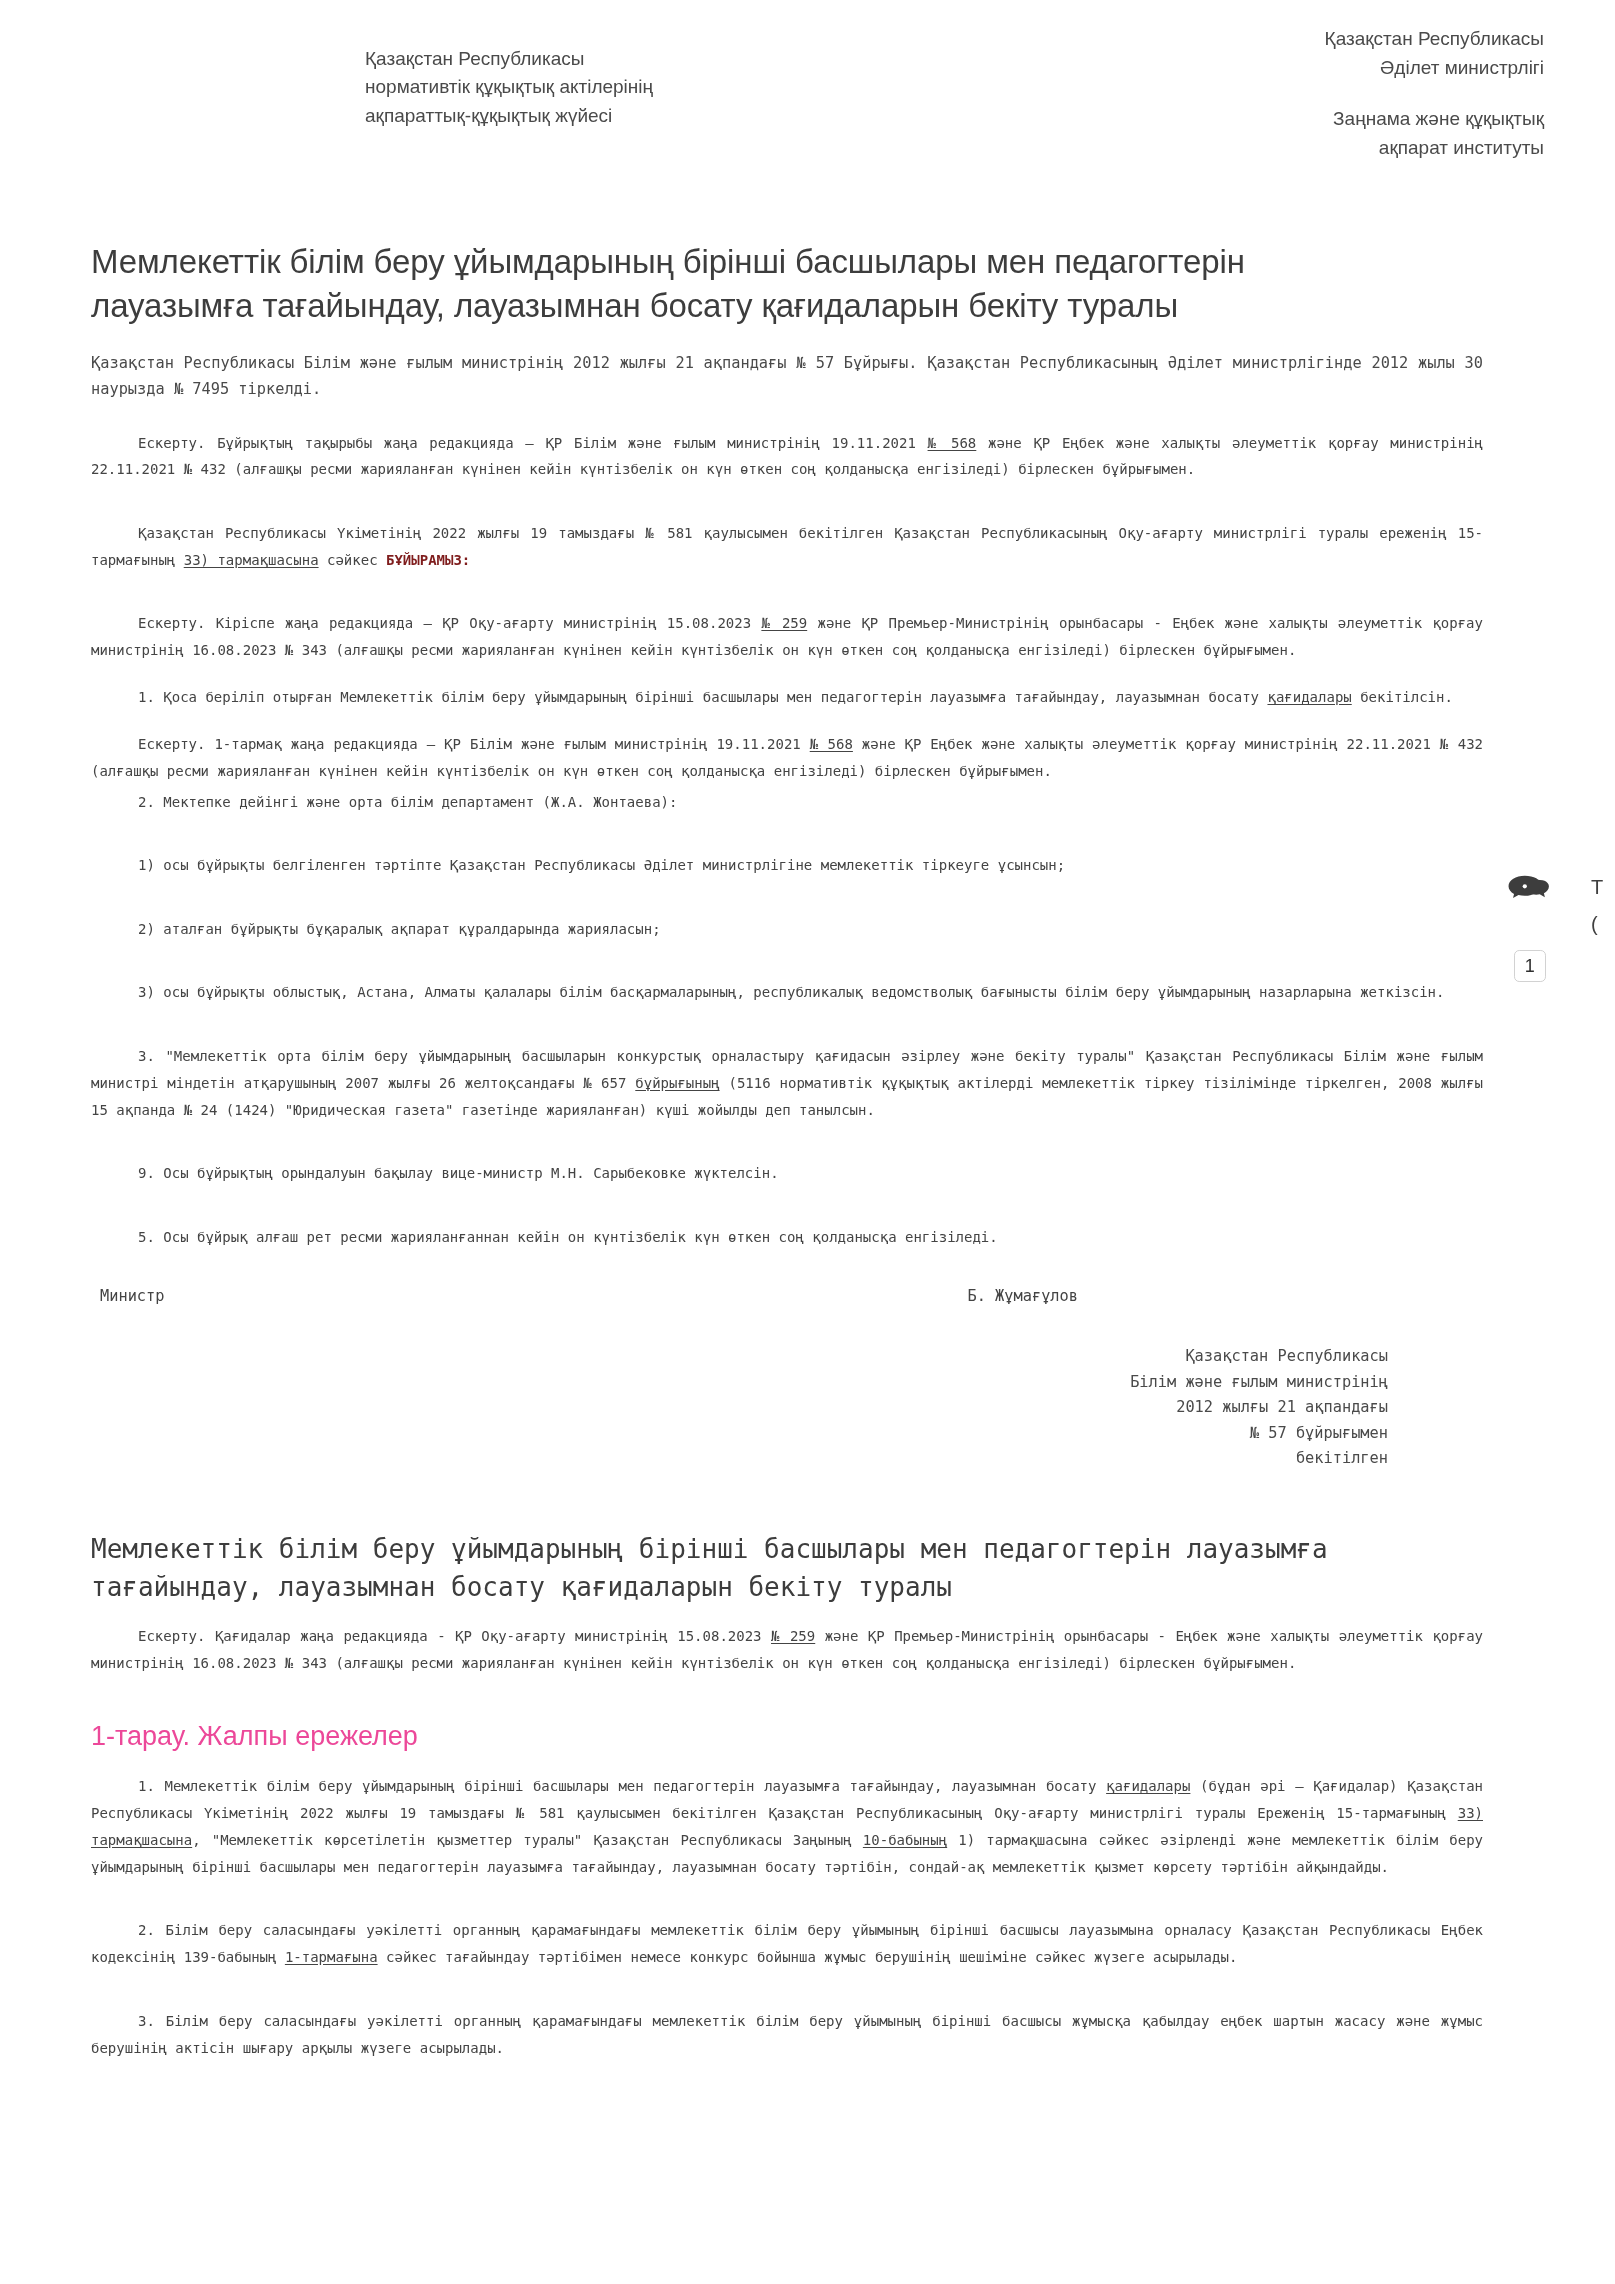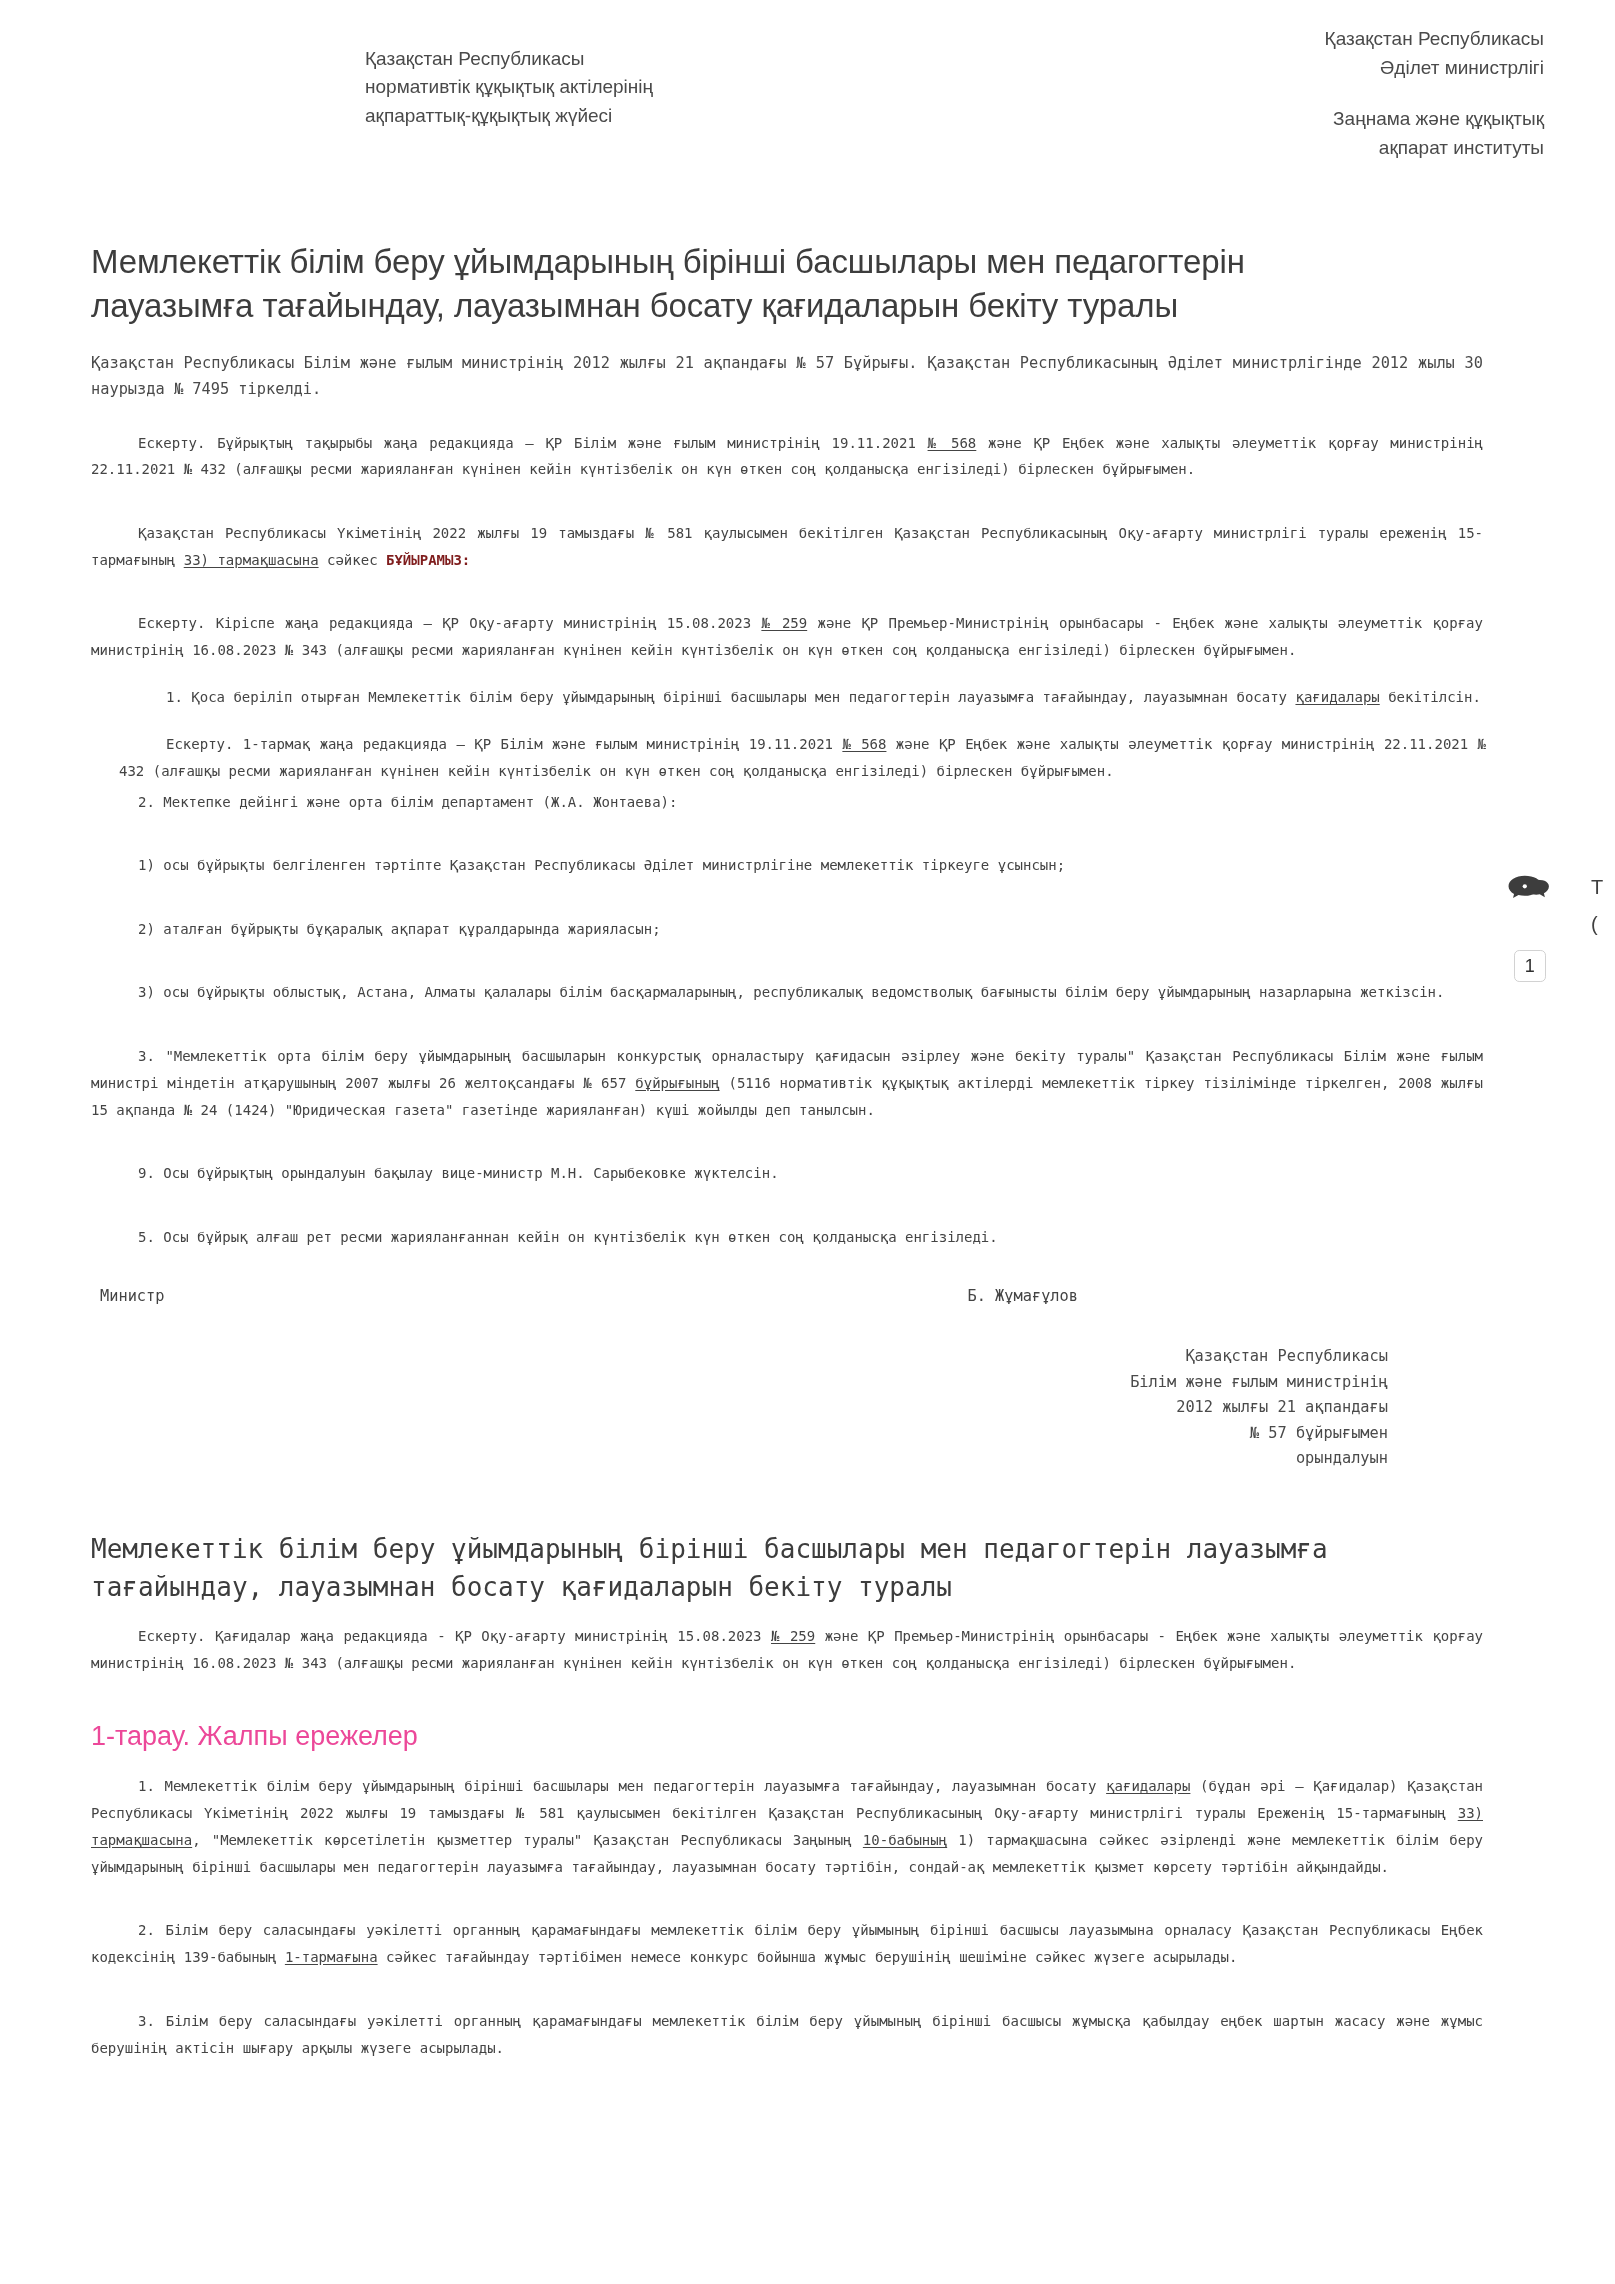--- a/index.html
+++ b/index.html
@@ -86,21 +86,21 @@
   p.body {
     font-family: "DejaVu Sans Mono", "Liberation Mono", monospace;
     font-size: 14px;
     line-height: 1.92;
     color: #444444;
     margin: 0 0 19.6px 0;
     text-align: justify;
     text-indent: 47px;
     max-width: 1392px;
   }
-  p.body.tight { margin-bottom: 3.9px; margin-left: 28px; }
+  p.body.tight { margin-bottom: 3.9px; }
 
   .sp-lg { height: 27px; }
   .sp-md { height: 17px; }
 
   a.ref {
     color: #444444;
     text-decoration: underline;
     text-underline-offset: 2px;
   }
   b.cmd { font-weight: bold; color: #7f1d1d; }
@@ -252,21 +252,21 @@
     <div class="sig-row">
       <span>Министр</span>
       <span class="sig-name">Б. Жұмағұлов</span>
     </div>
 
     <div class="approval">
       <div>Қазақстан Республикасы</div>
       <div>Білім және ғылым министрінің</div>
       <div>2012 жылғы 21 ақпандағы</div>
       <div>№ 57 бұйрығымен</div>
-      <div>орындалуын</div>
+      <div>бекітілген</div>
     </div>
 
     <h2 class="rules-title">Мемлекеттік білім беру ұйымдарының бірінші басшылары мен педагогтерін лауазымға тағайындау, лауазымнан босату қағидаларын бекіту туралы</h2>
 
     <div class="sp-md"></div>
 
     <p class="body"><span>Ескерту. Қағидалар жаңа редакцияда - ҚР Оқу-ағарту министрінің 15.08.2023 </span><a class="ref" href="#">№ 259</a><span> және ҚР Премьер-Министрінің орынбасары - Еңбек және халықты әлеуметтік қорғау министрінің 16.08.2023 № 343 (алғашқы ресми жарияланған күнінен кейін күнтізбелік он күн өткен соң қолданысқа енгізіледі) бірлескен бұйрығымен.</span></p>
 
     <h3 class="chapter">1-тарау. Жалпы ережелер</h3>
 

